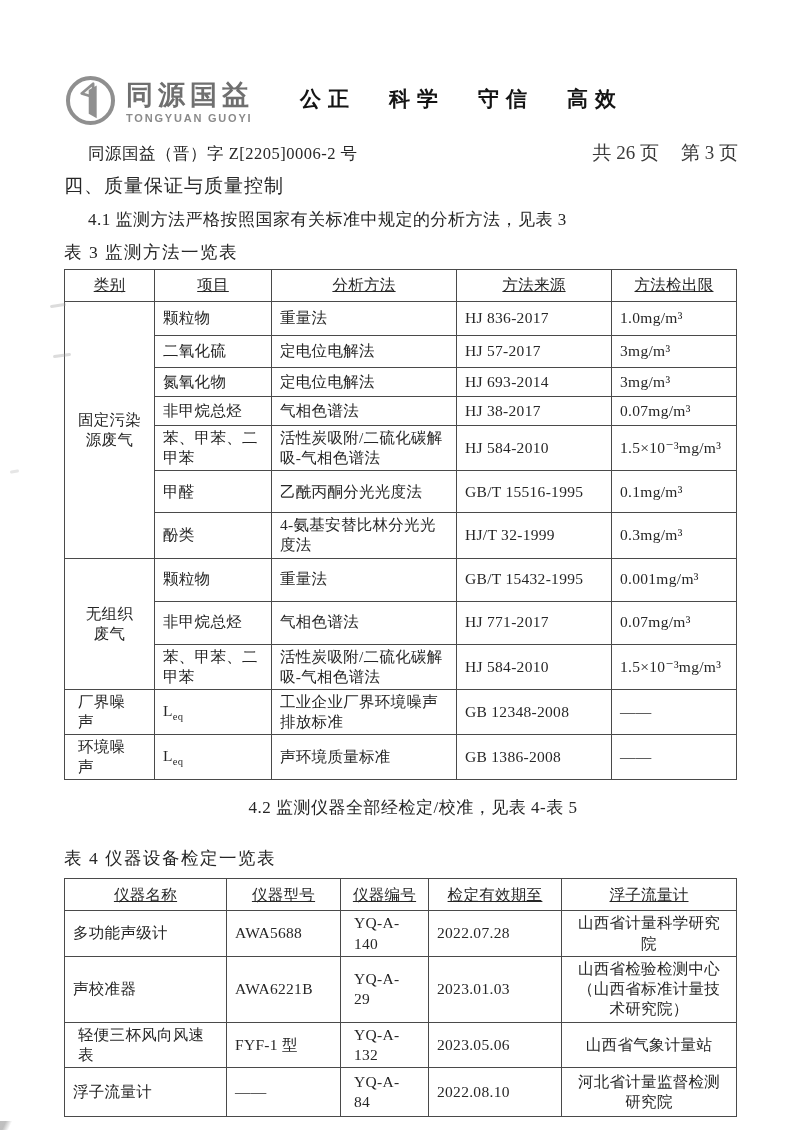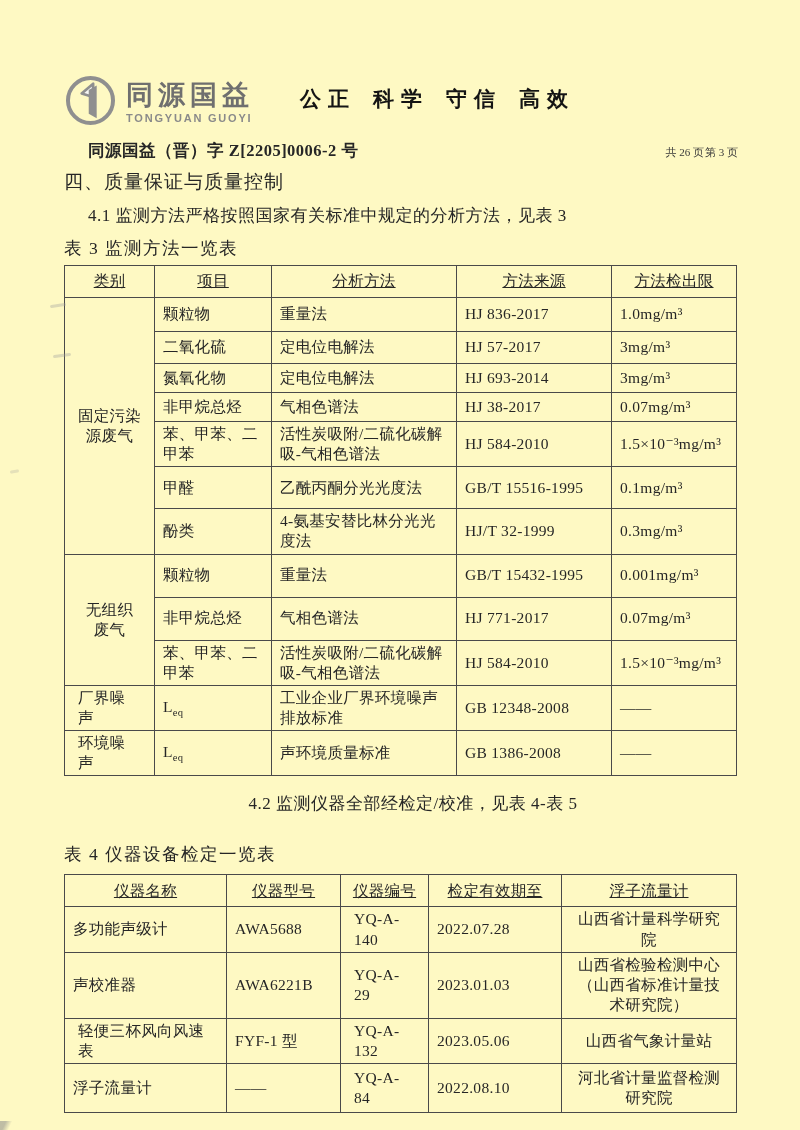--- a/index.html
+++ b/index.html
@@ -1,37 +1,37 @@
 <!DOCTYPE html>
 <html><head>
 <meta charset="utf-8">
 <style>
   html,body { margin:0; padding:0; }
   body { width:800px; height:1130px; background:#e9e9e7; }
   .page {
     position:relative; width:800px; height:1130px; overflow:hidden;
-    background:#fef9c3;
+    background:#ffffff;
     color:#262626;
     font-family:"Liberation Serif","DejaVu Serif",serif;
   }
   .content { padding:74px 62px 0 64px; }
 
   
   .header-row { display:flex; align-items:flex-start; }
   .logo { display:flex; align-items:center; gap:9px; }
   .logo-icon { flex:0 0 auto; }
   .logo-texts { display:flex; flex-direction:column; font-family:"Liberation Sans","DejaVu Sans",sans-serif; }
   .logo-cn { font-size:27px; font-weight:bold; color:#6f6f6f; letter-spacing:5px; line-height:1.05; }
   .logo-en { font-size:11px; font-weight:bold; color:#8a8a8a; letter-spacing:1.8px; margin-top:3px; }
-  .slogan { margin-left:46px; margin-top:11px; display:flex; gap:17px;
+  .slogan { margin-left:46px; margin-top:11px; display:flex; gap:33px;
             font-size:21px; font-weight:bold; letter-spacing:7px; color:#141414; }
 
   .doc-row { margin-top:9px; display:flex; justify-content:space-between; align-items:baseline; }
-  .doc-no { font-size:16.5px; padding-left:24px; letter-spacing:0.5px;font-weight:bold; }
-  .page-info { font-size:11px; display:flex; gap:1px; color:#3a3a3a;text-align:center; }
+  .doc-no { font-size:16.5px; padding-left:24px; letter-spacing:0.5px; }
+  .page-info { font-size:19px; display:flex; gap:22px; color:#3a3a3a;text-align:center; }
 
   .sec-title { margin-top:7px; font-size:19px; letter-spacing:1px; }
   .para { margin-top:9px; padding-left:24px; font-size:17px; letter-spacing:0.5px; }
   .tbl-caption { margin-top:9px; font-size:17.5px; letter-spacing:1.5px; }
 
   table { width:672px; border-collapse:collapse; table-layout:fixed; font-size:15.5px; }
   .t3 { margin-top:5px; }
   .t4 { margin-top:8px; }
   td,th { border:1px solid #4a4a4a; padding:2px 8px; line-height:1.3; letter-spacing:0.3px;
           overflow:hidden; vertical-align:middle; }

